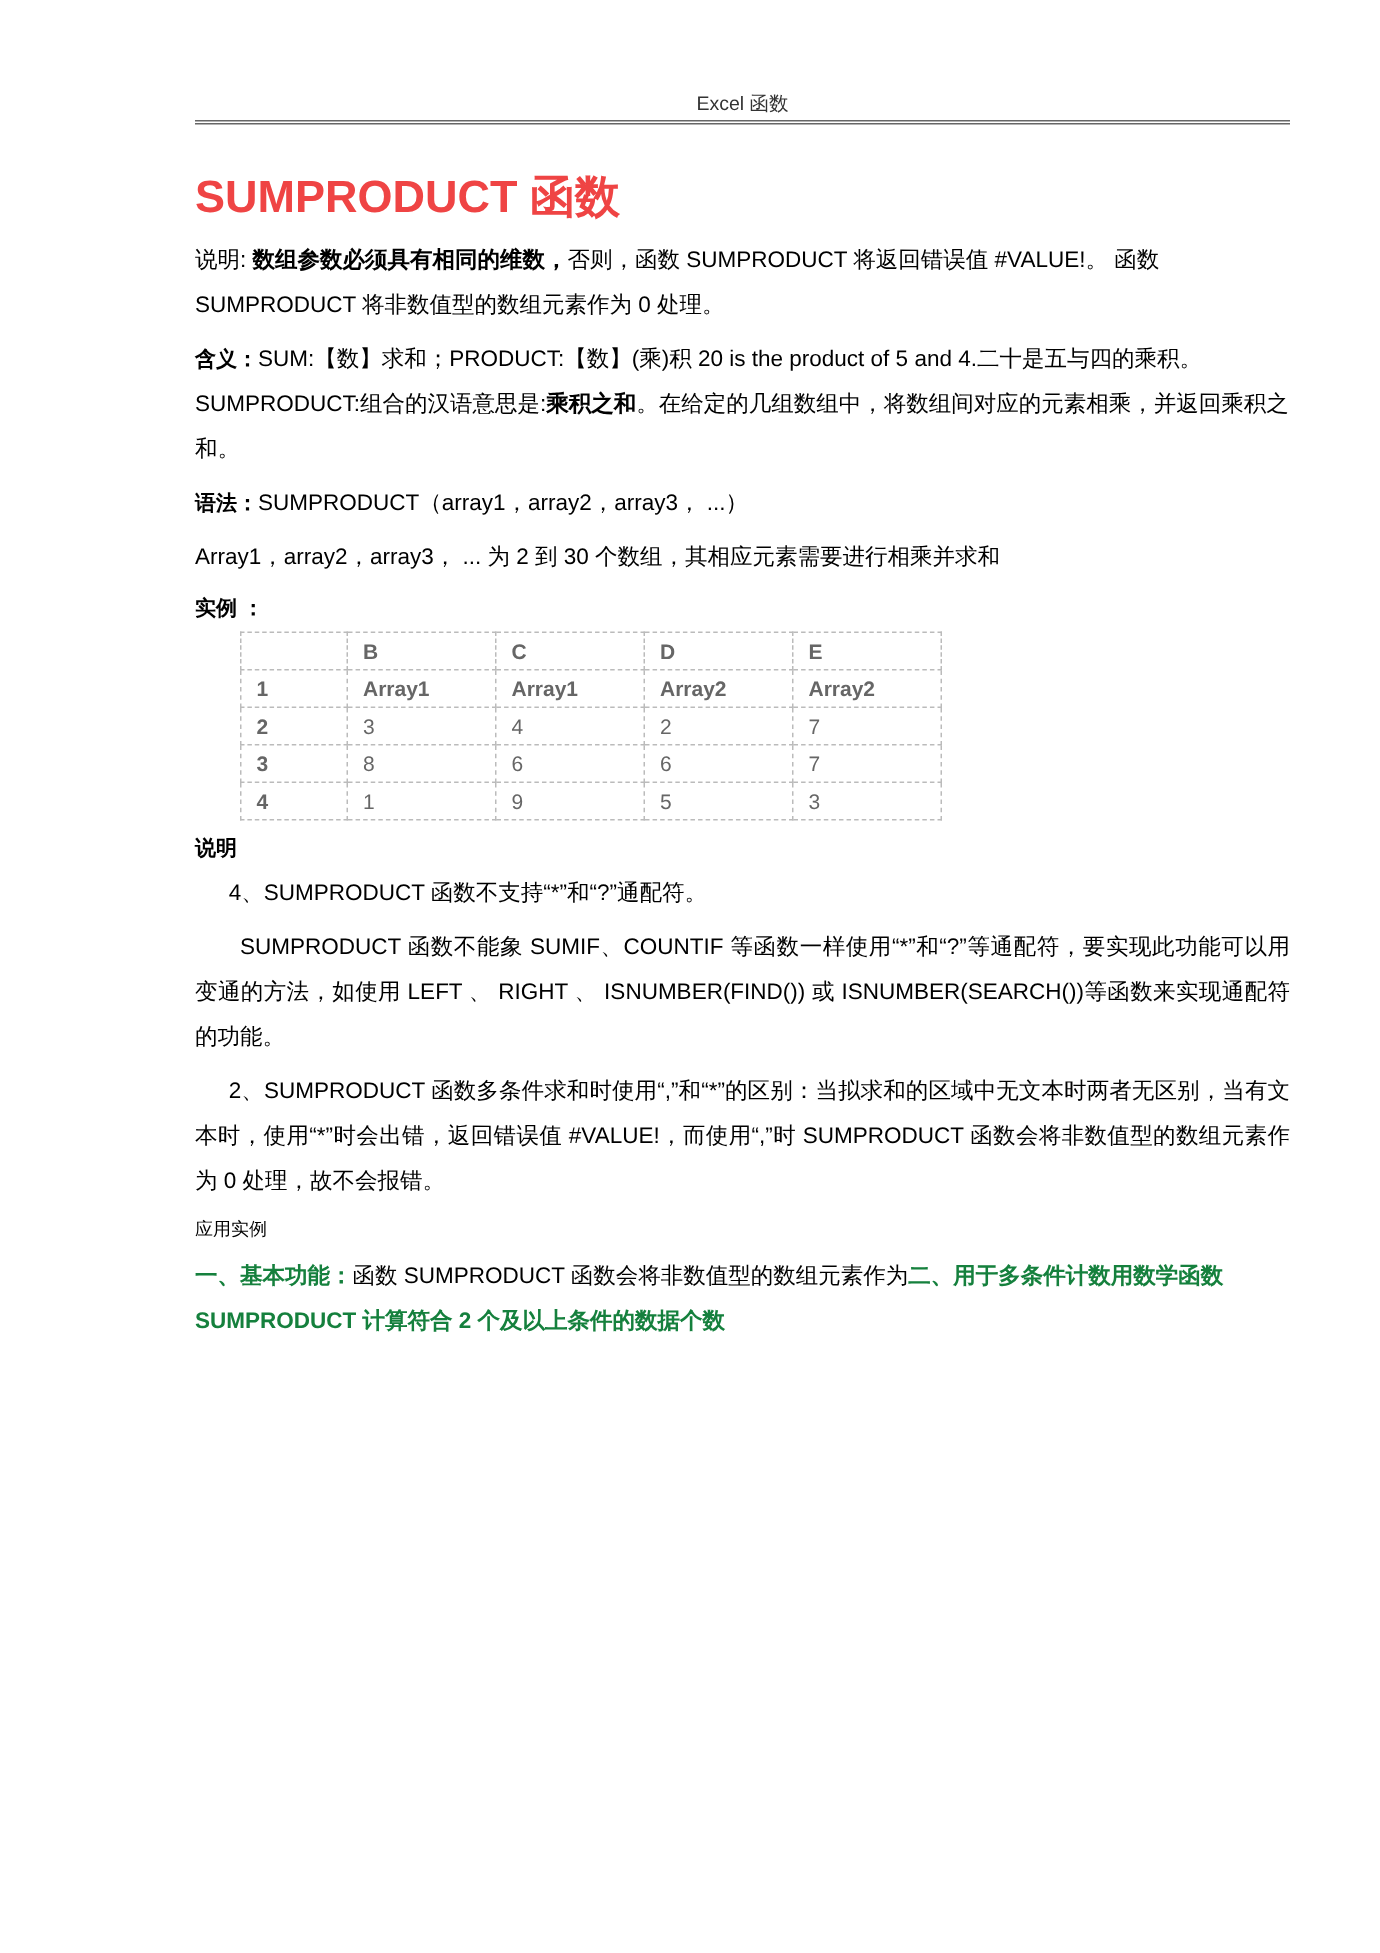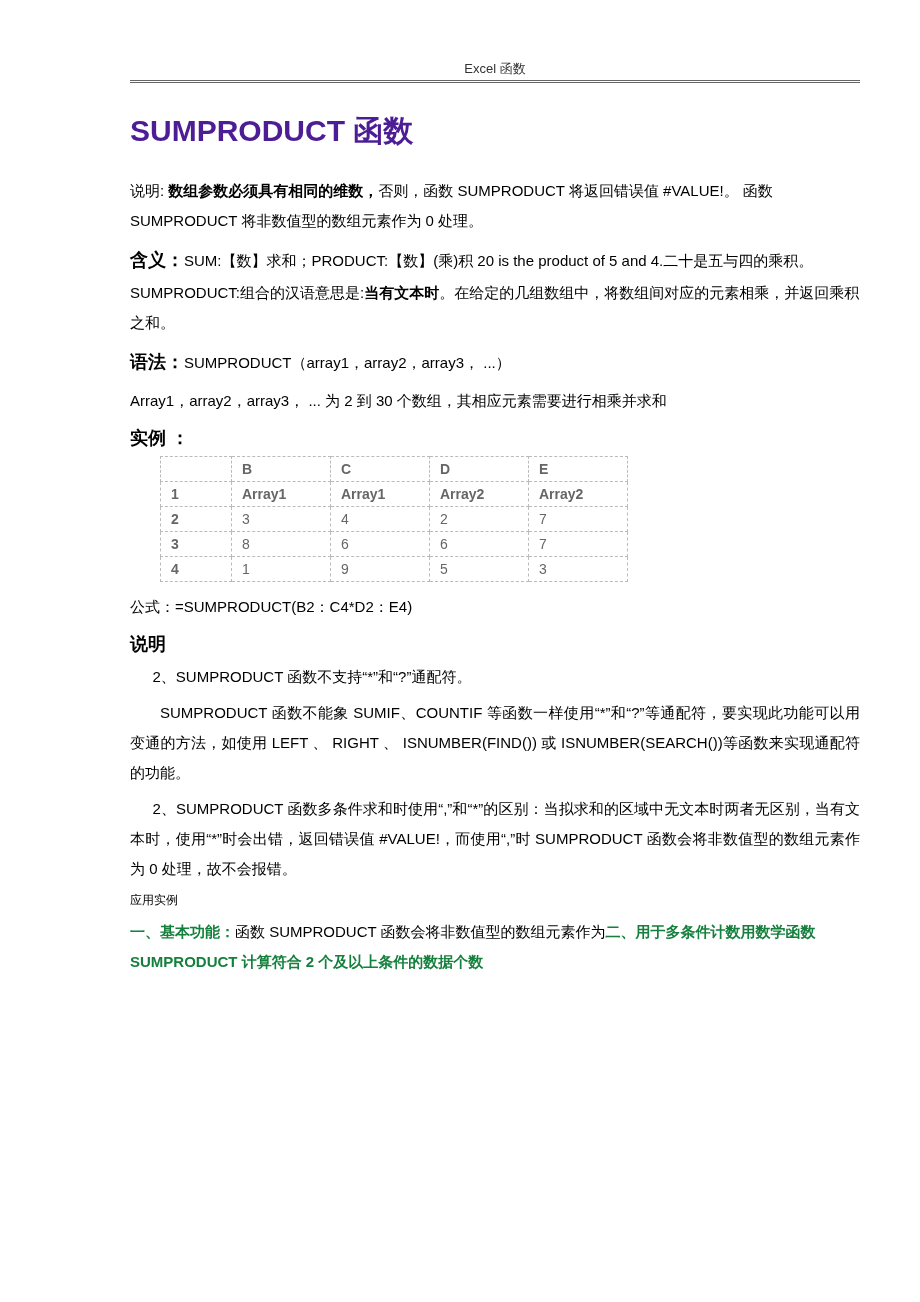--- a/index.html
+++ b/index.html
@@ -27,33 +27,33 @@
     border: none;
     border-top: 1px solid #666;
     margin: 1px 0 4px 0;
   }
   .hr-thin {
     border: none;
     border-top: 1px solid #666;
     margin: 0;
   }
   h1.title {
-    color: #4c1d95;
+    color: #ef4444;
     font-size: 30px;
     font-weight: 700;
-    margin: 28px 0 24px 0;
+    margin: 28px 0 7px 0;
   }
   .para {
     font-size: 15px;
     line-height: 2.0;
     margin: 6px 0;
   }
   .para .bold { font-weight: 700; }
   .section-head {
-    font-size: 18px;
+    font-size: 14px;
     font-weight: 700;
     margin: 10px 0 4px 0;
   }
   .inline-big { font-weight: 700; }
   .table-wrap {
     margin: 6px 0 10px 30px;
   }
   table.ex {
     border-collapse: collapse;
     font-size: 14px;
@@ -90,21 +90,21 @@
   <hr class="hr-thin">
   <hr class="hr-double">
 
   <h1 class="title">SUMPRODUCT 函数</h1>
 
   <div class="para">
     <span>说明: </span><span class="bold">数组参数必须具有相同的维数，</span><span>否则，函数 SUMPRODUCT 将返回错误值 #VALUE!。 函数 SUMPRODUCT 将非数值型的数组元素作为 0 处理。</span>
   </div>
 
   <div class="para">
-    <span class="section-head inner">含义：</span><span>SUM:【数】求和；PRODUCT:【数】(乘)积 20 is the product of 5 and 4.二十是五与四的乘积。 SUMPRODUCT:组合的汉语意思是:</span><span class="inline-big">当有文本时</span><span>。在给定的几组数组中，将数组间对应的元素相乘，并返回乘积之和。</span>
+    <span class="section-head inner">含义：</span><span>SUM:【数】求和；PRODUCT:【数】(乘)积 20 is the product of 5 and 4.二十是五与四的乘积。 SUMPRODUCT:组合的汉语意思是:</span><span class="inline-big">乘积之和</span><span>。在给定的几组数组中，将数组间对应的元素相乘，并返回乘积之和。</span>
   </div>
 
   <div class="para">
     <span class="section-head inner">语法：</span><span>SUMPRODUCT（array1，array2，array3， ...）</span>
   </div>
 
   <div class="para">Array1，array2，array3， ... 为 2 到 30 个数组，其相应元素需要进行相乘并求和</div>
 
   <div class="section-head">实例 ：</div>
 
@@ -143,28 +143,25 @@
         <td>4</td>
         <td>1</td>
         <td>9</td>
         <td>5</td>
         <td>3</td>
       </tr>
     </tbody>
       </table>
   </div>
 
-  <div class="para">
-    <span>公式：</span><span>=SUMPRODUCT(B2：C4*D2：E4)</span>
-  </div>
 
 
   <div class="section-head">说明</div>
 
-  <div class="para indent">2、SUMPRODUCT 函数不支持“*”和“?”通配符。</div>
+  <div class="para indent">4、SUMPRODUCT 函数不支持“*”和“?”通配符。</div>
   <div class="para" style="text-indent:2em;text-align:justify;">SUMPRODUCT 函数不能象 SUMIF、COUNTIF 等函数一样使用“*”和“?”等通配符，要实现此功能可以用变通的方法，如使用 LEFT 、 RIGHT 、 ISNUMBER(FIND()) 或 ISNUMBER(SEARCH())等函数来实现通配符的功能。</div>
   <div class="para indent" style="text-align:justify;">2、SUMPRODUCT 函数多条件求和时使用“,”和“*”的区别：当拟求和的区域中无文本时两者无区别，当有文本时，使用“*”时会出错，返回错误值 #VALUE!，而使用“,”时 SUMPRODUCT 函数会将非数值型的数组元素作为 0 处理，故不会报错。</div>
 
   <div class="app-head">应用实例</div>
 
   <div class="para">
     <span class="red">一、基本功能：</span><span>函数 SUMPRODUCT 函数会将非数值型的数组元素作为</span><span class="red">二、用于多条件计数用数学函数 SUMPRODUCT 计算符合 2 个及以上条件的数据个数</span>
   </div>
 
 

